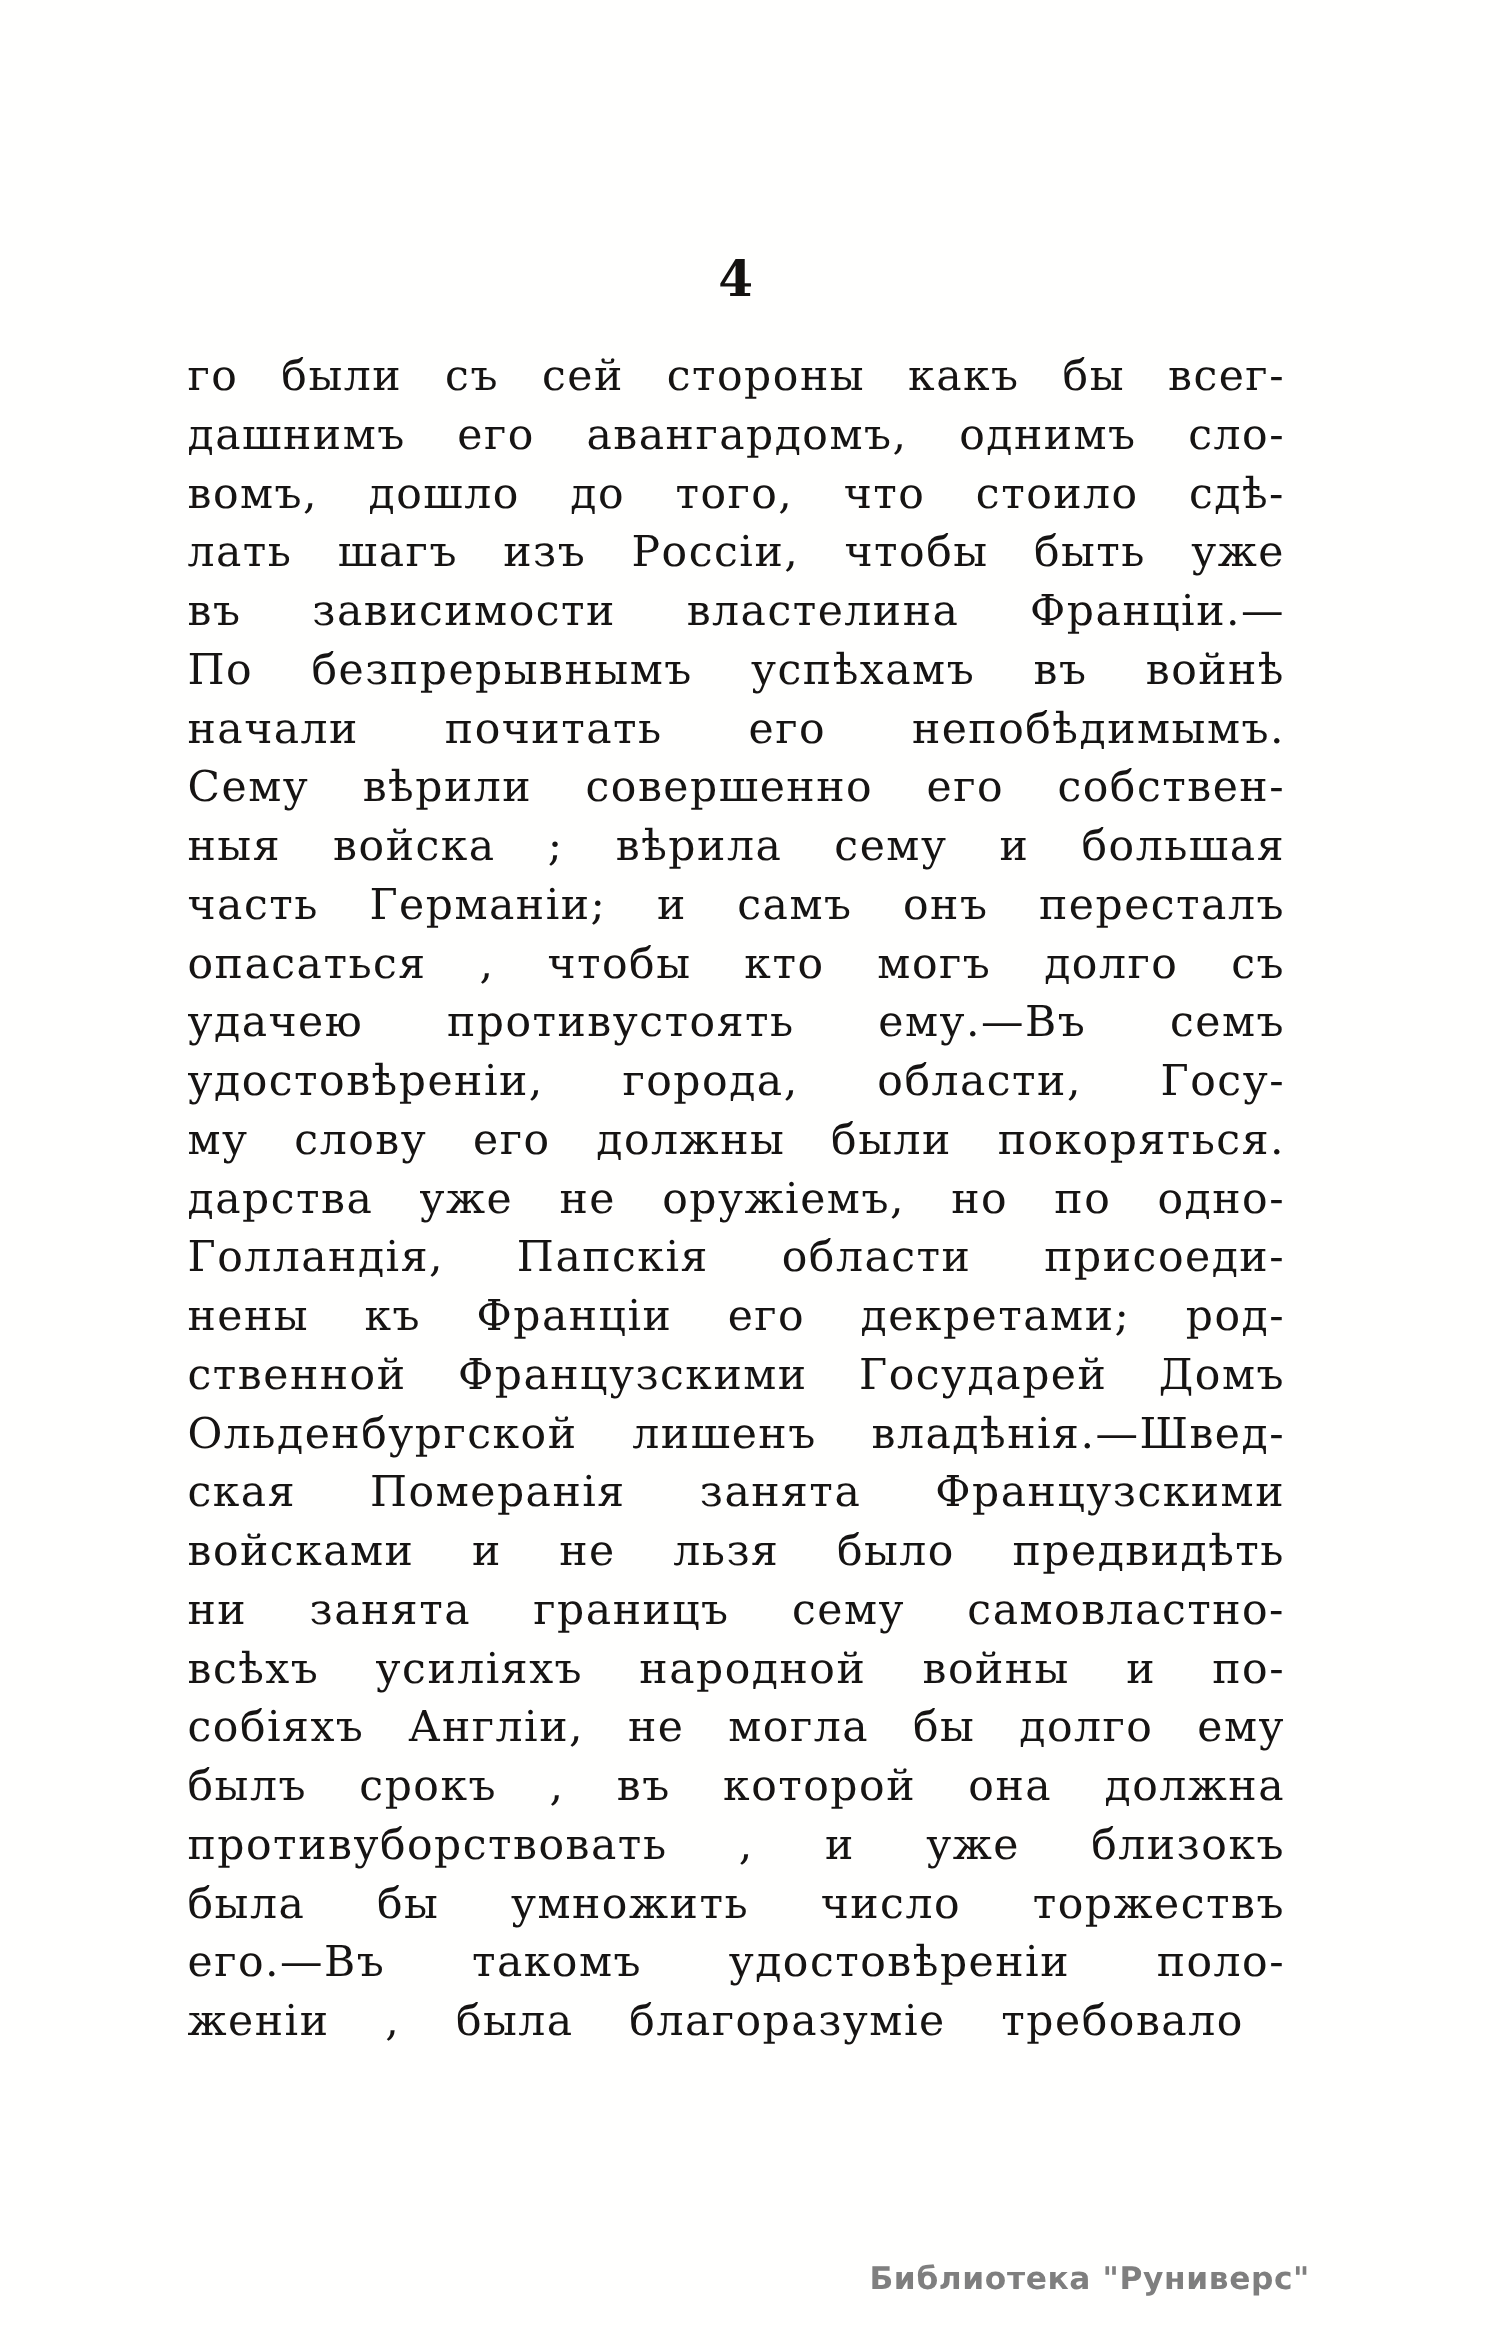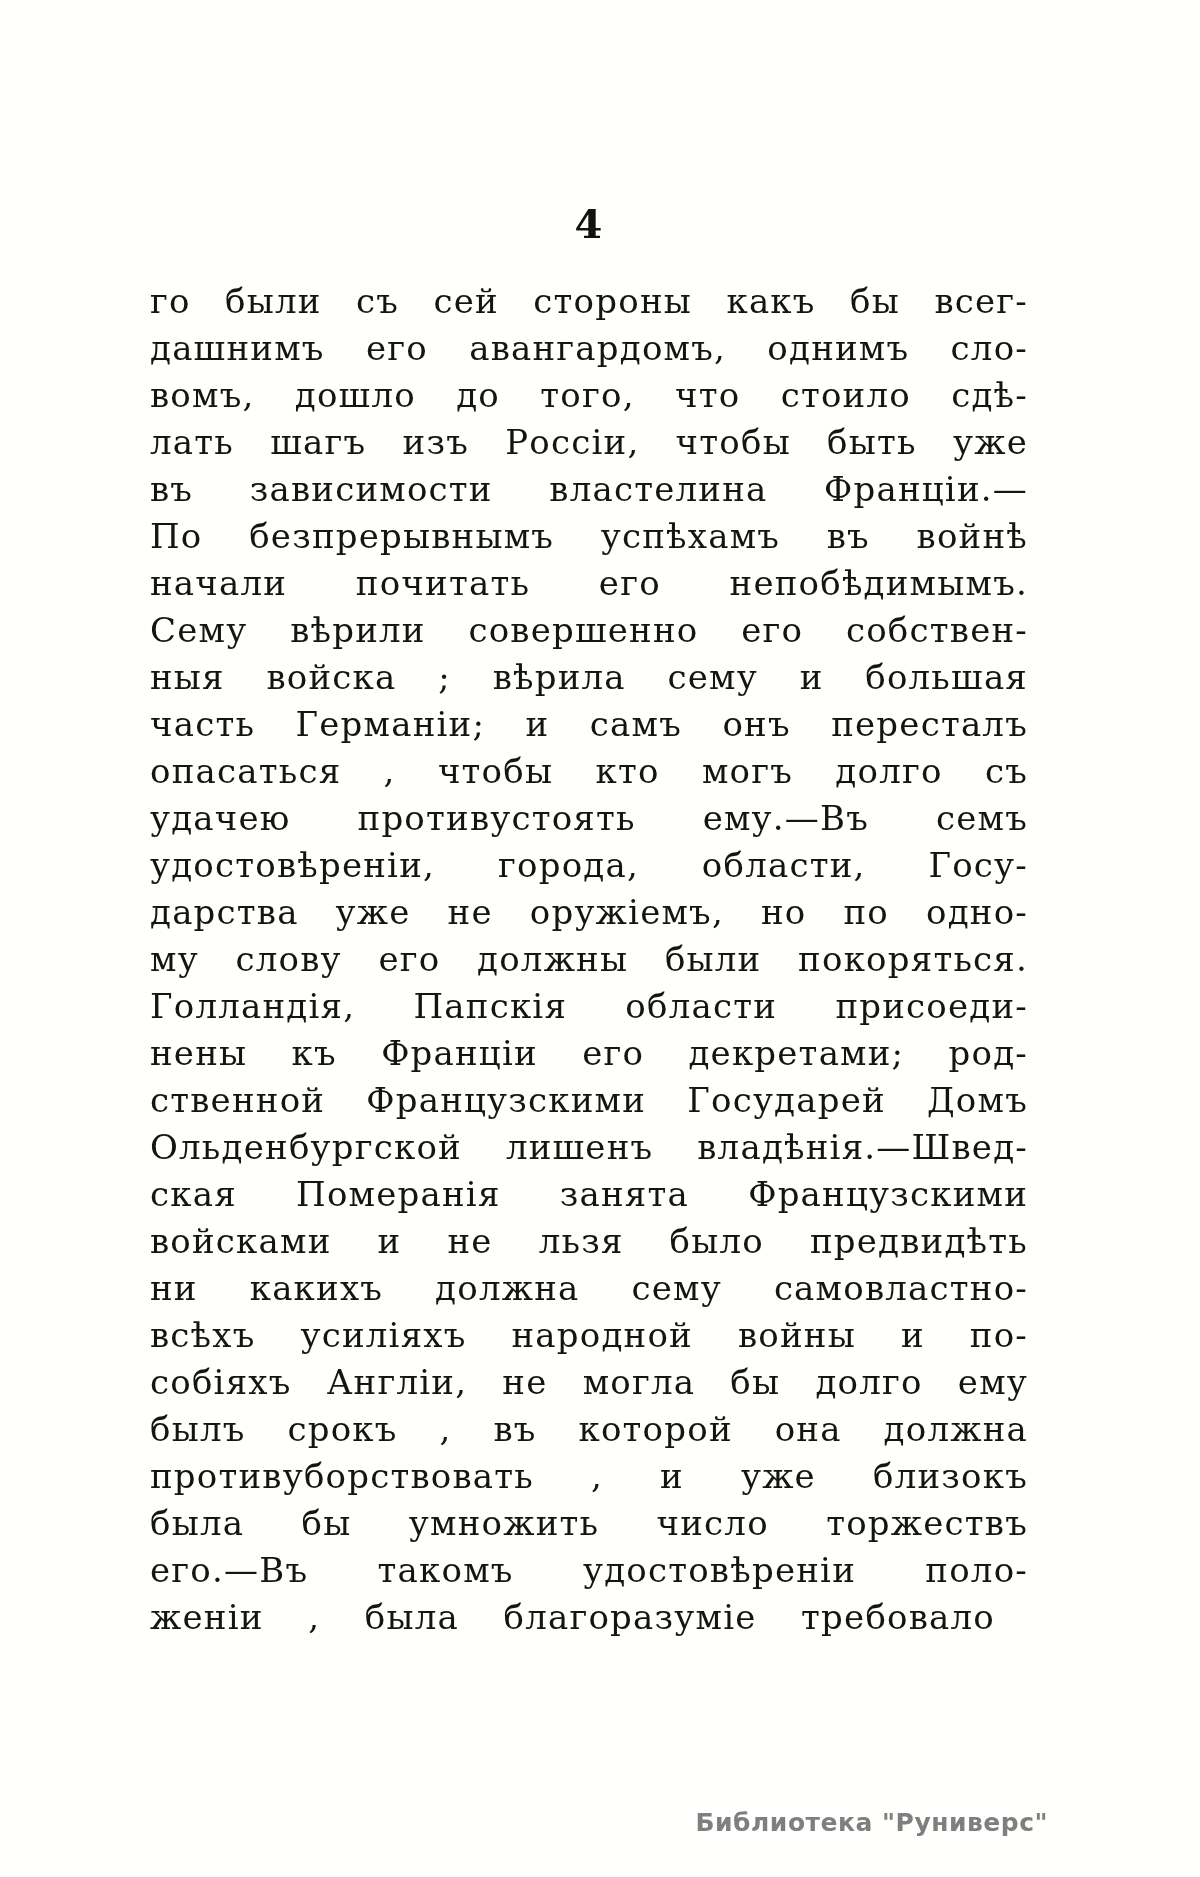--- a/index.html
+++ b/index.html
@@ -72,29 +72,29 @@
     <div class="line">лать шагъ изъ Россіи, чтобы быть уже</div>
     <div class="line">въ зависимости властелина Франціи.—</div>
     <div class="line">По безпрерывнымъ успѣхамъ въ войнѣ</div>
     <div class="line">начали почитать его непобѣдимымъ.</div>
     <div class="line">Сему вѣрили совершенно его собствен-</div>
     <div class="line">ныя войска ; вѣрила сему и большая</div>
     <div class="line">часть Германіи; и самъ онъ пересталъ</div>
     <div class="line">опасаться , чтобы кто могъ долго съ</div>
     <div class="line">удачею противустоять ему.—Въ семъ</div>
     <div class="line">удостовѣреніи, города, области, Госу-</div>
+    <div class="line">му слову его должны были покоряться.</div>
     <div class="line">дарства уже не оружіемъ, но по одно-</div>
-    <div class="line">му слову его должны были покоряться.</div>
     <div class="line">Голландія, Папскія области присоеди-</div>
     <div class="line">нены къ Франціи его декретами; род-</div>
     <div class="line">ственной Французскими Государей Домъ</div>
     <div class="line">Ольденбургской лишенъ владѣнія.—Швед-</div>
     <div class="line">ская Померанія занята Французскими</div>
     <div class="line">войсками и не льзя было предвидѣть</div>
-    <div class="line">ни какихъ должна сему самовластно-</div>
+    <div class="line">ни занята границъ сему самовластно-</div>
     <div class="line">всѣхъ усиліяхъ народной войны и по-</div>
     <div class="line">собіяхъ Англіи, не могла бы долго ему</div>
     <div class="line">былъ срокъ , въ которой она должна</div>
     <div class="line">противуборствовать , и уже близокъ</div>
     <div class="line">была бы умножить число торжествъ</div>
     <div class="line">его.—Въ такомъ удостовѣреніи поло-</div>
     <div class="line short-last">женіи , была благоразуміе требовало</div>
   </div>
 
   <div class="watermark">Библиотека "Руниверс"</div>

